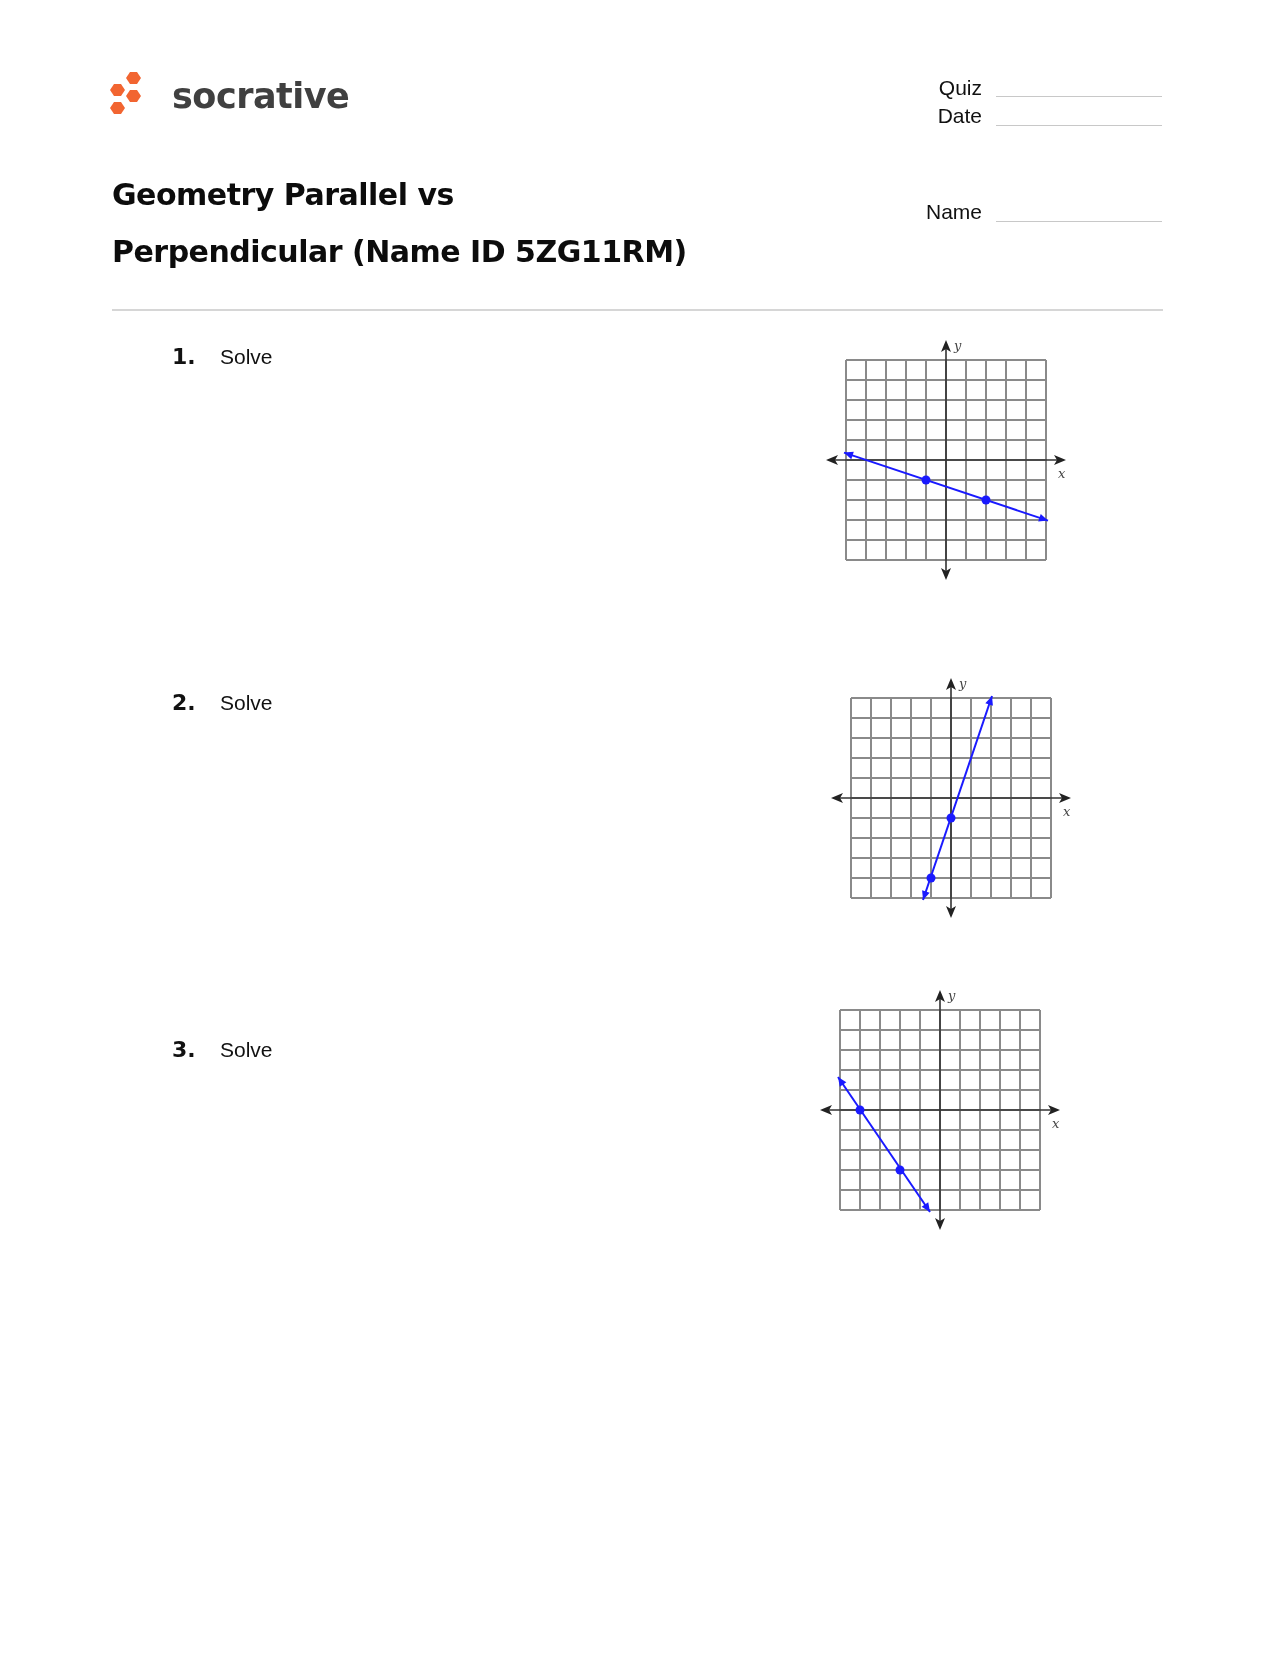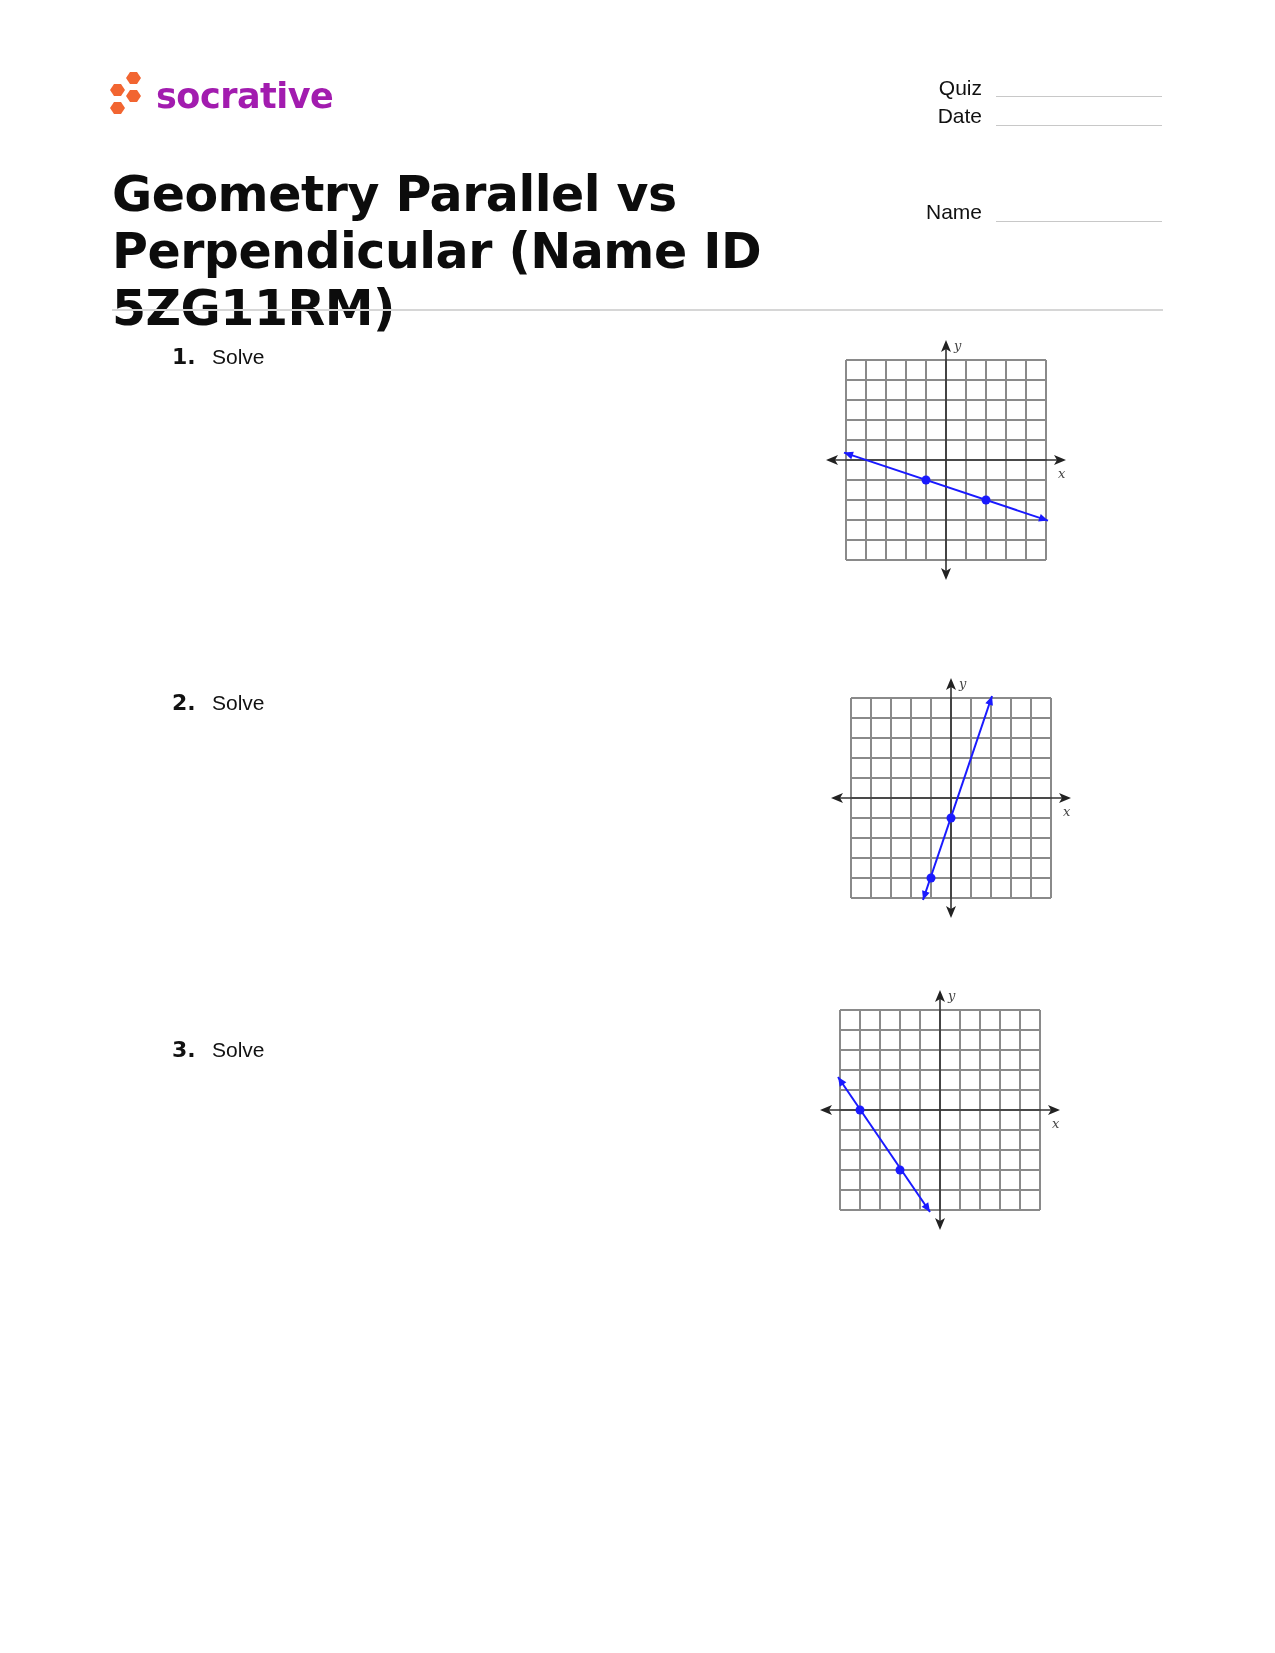--- a/index.html
+++ b/index.html
@@ -1,28 +1,28 @@
 <!DOCTYPE html>
 <html><head>
 <meta charset="utf-8">
 <style>
   html,body{margin:0;padding:0;background:#fff;}
   body{width:1275px;height:1653px;position:relative;font-family:"Liberation Sans",sans-serif;color:#111;overflow:hidden;}
   .logo{position:absolute;left:110px;top:72px;display:flex;align-items:center;}
   .logo svg{width:38px;height:48px;}
-  .logo-text{font-family:"DejaVu Sans",sans-serif;font-size:35px;font-weight:bold;letter-spacing:-0.5px;margin-left:8px;color:#a21caf;}
+  .logo-text{font-family:"DejaVu Sans",sans-serif;font-size:35px;font-weight:bold;letter-spacing:-0.5px;margin-left:24px;color:#404040;}
   .meta{position:absolute;left:880px;width:280px;}
   .meta-row{position:absolute;left:0;display:flex;align-items:flex-end;}
   .meta-label{width:102px;text-align:right;font-size:21px;color:#111;}
   .meta-line{position:absolute;left:116px;width:166px;border-bottom:1.5px solid #c8c8c8;}
-  .title{position:absolute;left:112px;top:166px;font-family:"DejaVu Sans",sans-serif;font-weight:bold;font-size:49px;line-height:57px;letter-spacing:-0.5px;color:#0c0c0c;width:780px;}
+  .title{position:absolute;left:112px;top:166px;font-family:"DejaVu Sans",sans-serif;font-weight:bold;font-size:30px;line-height:57px;letter-spacing:-0.5px;color:#0c0c0c;width:780px;}
   .divider{position:absolute;left:112px;top:309px;width:1051px;height:1.5px;background:#d6d6d6;}
   .q{position:absolute;left:172px;display:flex;align-items:baseline;}
   .q-num{font-family:"DejaVu Sans",sans-serif;font-weight:bold;font-size:22px;width:40px;}
-  .q-text{font-size:21px;margin-left:0;}
+  .q-text{font-size:21px;margin-left:8px;}
   .graph{position:absolute;}
 </style>
 </head>
 <body>
 
 <div class="logo">
   <svg viewBox="0 0 38 48">
     <g fill="#F26531">
       <polygon points="20,0 27,0 31,6 27,12 20,12 16,6"></polygon>
       <polygon points="4,12 11,12 15,18 11,24 4,24 0,18"></polygon>

